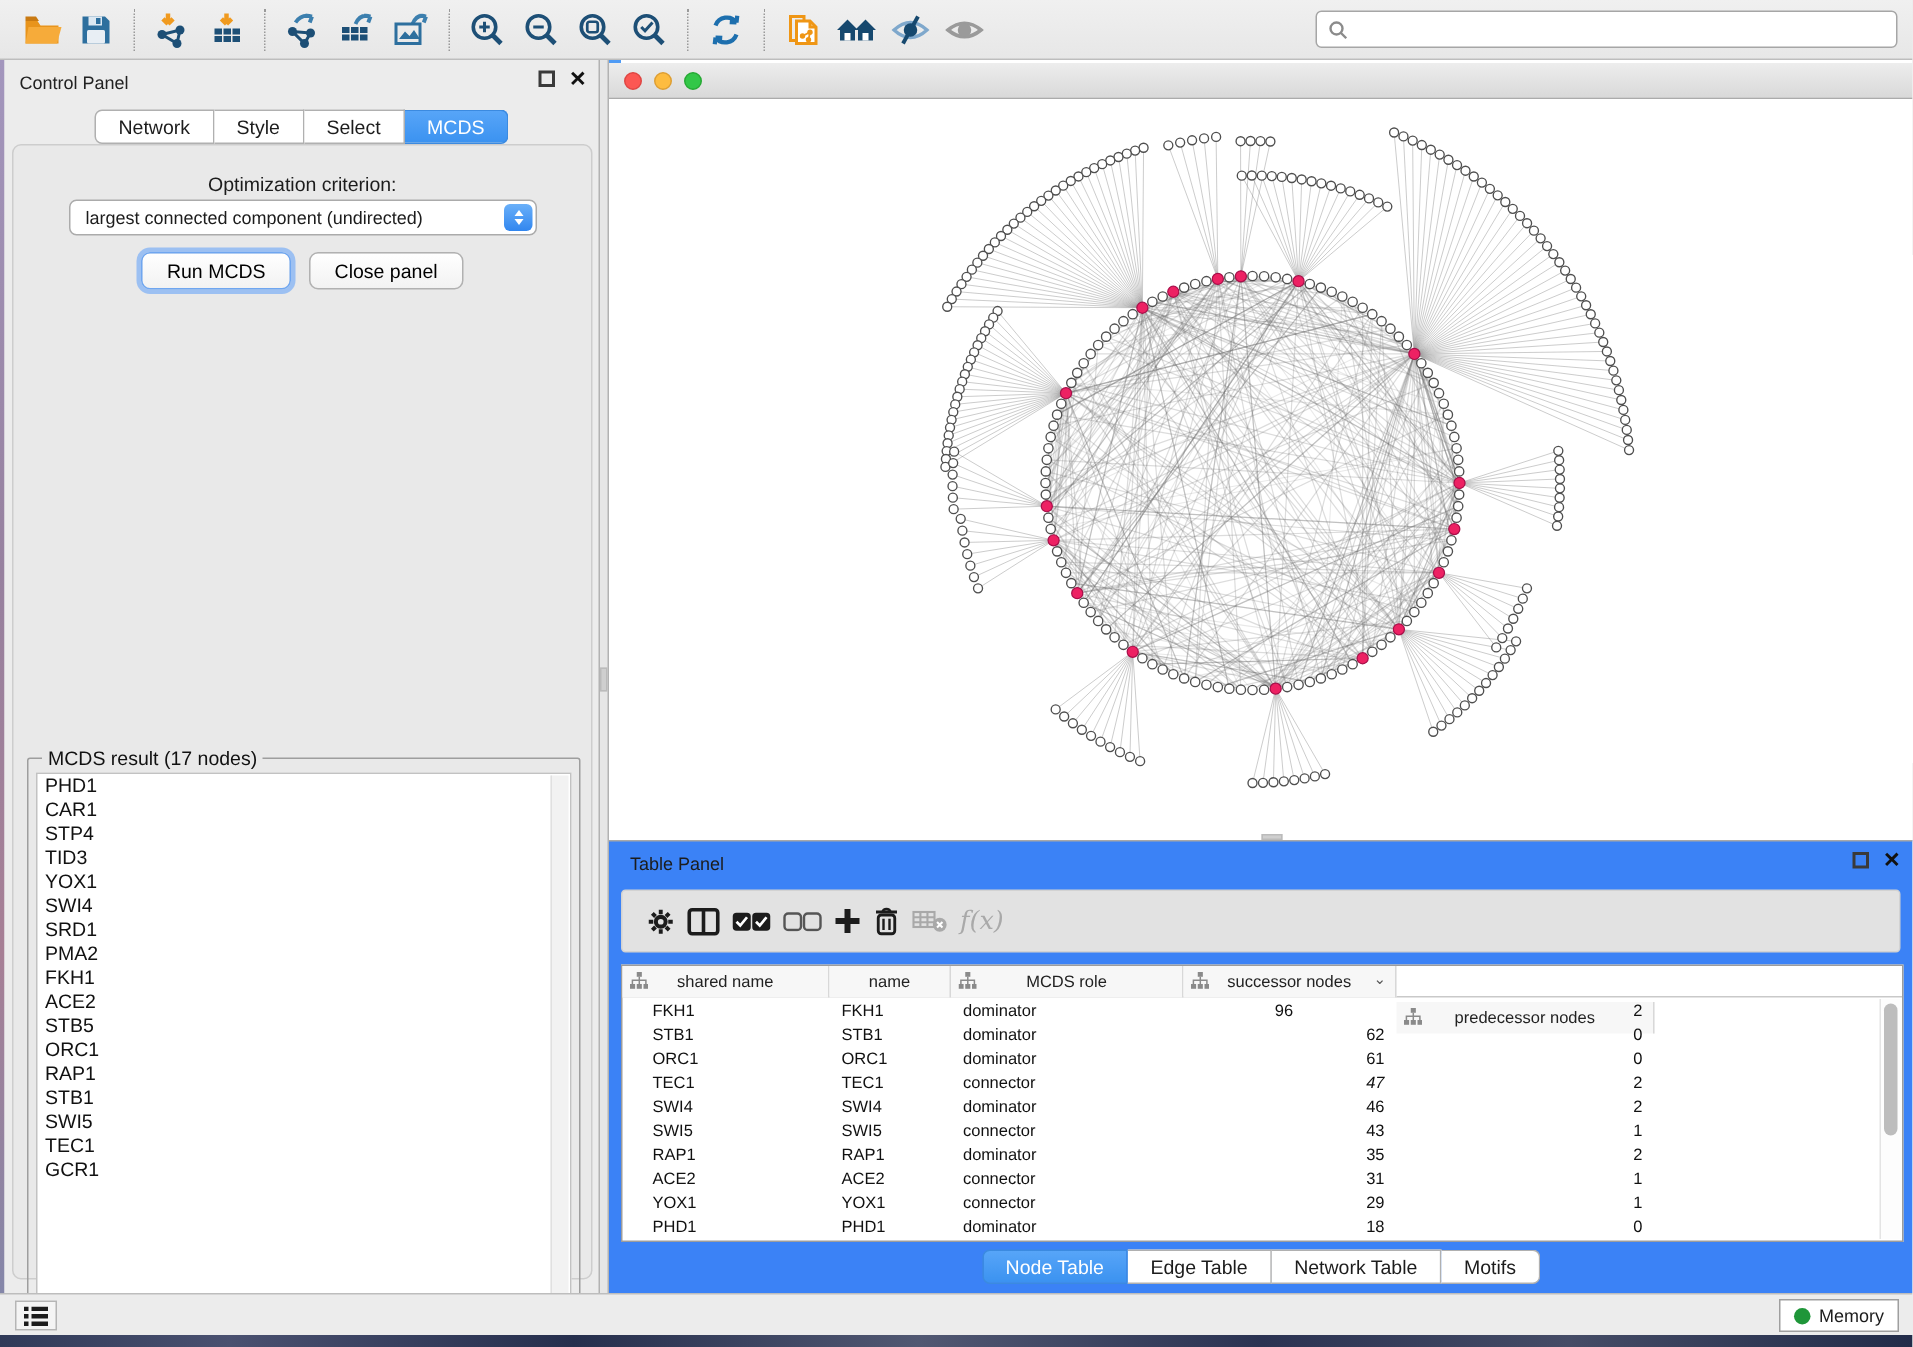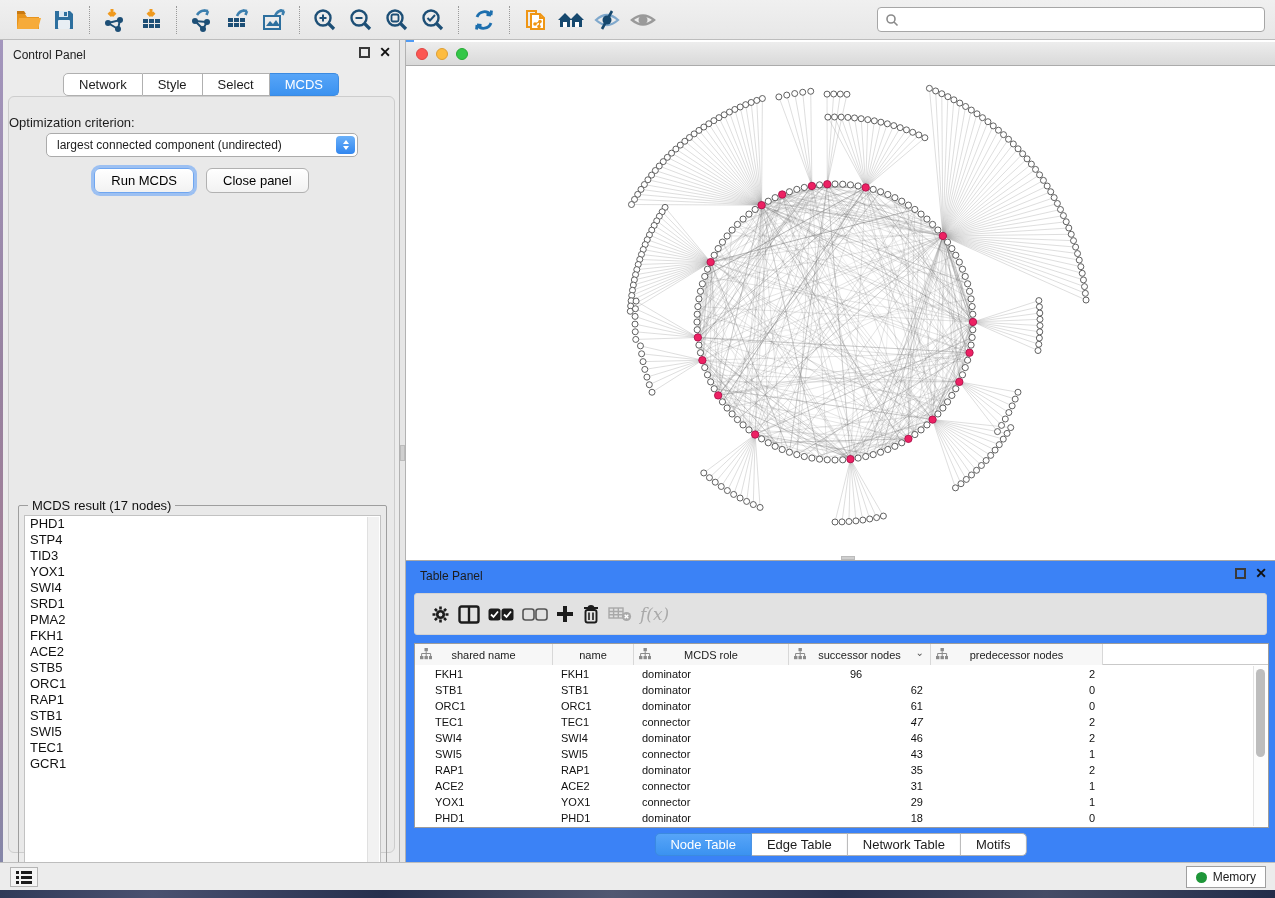--- a/index.html
+++ b/index.html
@@ -31,21 +31,21 @@
 
   .seg-tabs { position:absolute; top:33px; left:50%; transform:translateX(-50%); display:flex; }
   .seg { background:#fff; border:1px solid #b0b0b0; border-left:none; padding:3px 15px 4px 15px;
     font-size:13px; color:#1c1c1c; height:23px; display:flex; align-items:center; }
   .seg:first-child { border-left:1px solid #b0b0b0; border-radius:5px 0 0 5px; }
   .seg:last-child { border-radius:0 5px 5px 0; }
   .seg.selected { background:linear-gradient(#57a5f8,#3b92f0); color:#fff; border-color:#3b8ae0; }
 
   .cp-content { position:absolute; left:5px; top:56px; width:387px; height:757px;
     background:#e9e9e9; border:1px solid #cdcdcd; border-radius:6px; }
-  .opt-label { position:absolute; top:18px; width:100%; font-size:13px; }
+  .opt-label { position:absolute; top:18px; width:100%; text-align:center; font-size:13px; }
   .combo { position:absolute; top:36px; left:37px; width:312px; height:24px; background:#fff;
     border:1px solid #ababab; border-radius:5px; display:flex; align-items:center; padding-left:10px; font-size:12px; }
   .combo-stepper { position:absolute; right:2px; top:2px; width:19px; height:18px; border-radius:4px;
     background:linear-gradient(#6ab0f9,#3186ef); display:flex; flex-direction:column; align-items:center; justify-content:center; gap:2px; }
   .combo-stepper .tri-up { width:0; height:0; border-left:3.5px solid transparent; border-right:3.5px solid transparent; border-bottom:4px solid #fff; }
   .combo-stepper .tri-dn { width:0; height:0; border-left:3.5px solid transparent; border-right:3.5px solid transparent; border-top:4px solid #fff; }
   .btn-row { position:absolute; top:71px; width:100%; display:flex; justify-content:center; gap:12px; }
   .push-btn { background:linear-gradient(#ffffff,#f2f2f2); border:1px solid #b1b1b1; border-radius:6px;
     padding:4px 16px; font-size:13px; font-family:"Liberation Sans",sans-serif; }
   .push-btn.focused { box-shadow:0 0 0 3px rgba(92,158,250,.55); border-color:#6fa6f0; }
@@ -288,20 +288,21 @@
       </div>
       <div class="btn-row">
         <button class="push-btn focused">Run MCDS</button>
         <button class="push-btn">Close panel</button>
       </div>
       <div class="group-box">
         <div class="group-title">MCDS result (17 nodes)</div>
         <div class="mcds-list">
           <div class="mcds-scroll-track"></div>
         <div class="mcds-item">PHD1</div>
+            <div class="mcds-item">CAR1</div>
             <div class="mcds-item">STP4</div>
             <div class="mcds-item">TID3</div>
             <div class="mcds-item">YOX1</div>
             <div class="mcds-item">SWI4</div>
             <div class="mcds-item">SRD1</div>
             <div class="mcds-item">PMA2</div>
             <div class="mcds-item">FKH1</div>
             <div class="mcds-item">ACE2</div>
             <div class="mcds-item">STB5</div>
             <div class="mcds-item">ORC1</div>
@@ -1343,21 +1344,21 @@
                   <rect x="4.5" y="0" width="3.4" height="3.2"></rect>
                   <rect x="0" y="8" width="3.4" height="3.2"></rect>
                   <rect x="4.5" y="8" width="3.4" height="3.2"></rect>
                   <rect x="9" y="8" width="3.4" height="3.2"></rect>
                 </g>
                 <path d="M6.2 3.2 v2.3 M1.6 8 v-2.5 h9 V8 M6.2 5.5 V8" stroke="#8a8a8a" stroke-width="1" fill="none"></path>
               </svg></span>
             <span>successor nodes</span>
             <span class="sort-chev">⌄</span>
           </div>
-          <div class="th" style="left: 516px; width: 172px;">
+          <div class="th" style="left: 516px; width: 172px; margin-top: 24px;">
             <span class="tree-ico"><svg width="12" height="13" viewBox="0 0 12 13">
                 <g fill="#8a8a8a">
                   <rect x="4.5" y="0" width="3.4" height="3.2"></rect>
                   <rect x="0" y="8" width="3.4" height="3.2"></rect>
                   <rect x="4.5" y="8" width="3.4" height="3.2"></rect>
                   <rect x="9" y="8" width="3.4" height="3.2"></rect>
                 </g>
                 <path d="M6.2 3.2 v2.3 M1.6 8 v-2.5 h9 V8 M6.2 5.5 V8" stroke="#8a8a8a" stroke-width="1" fill="none"></path>
               </svg></span>
             <span>predecessor nodes</span>

